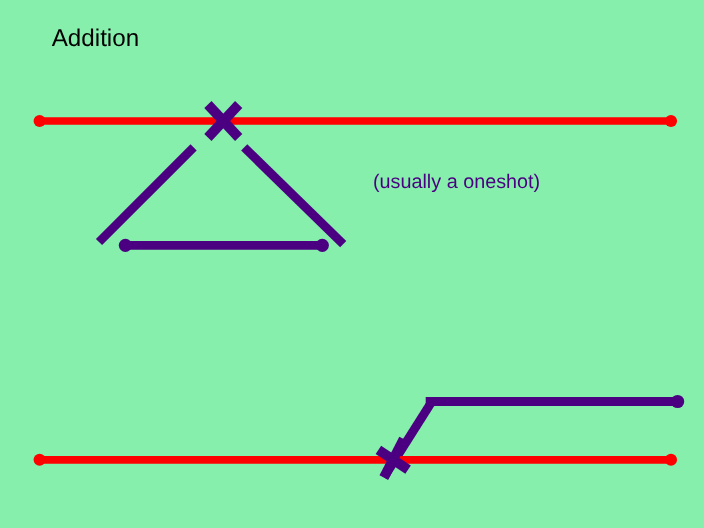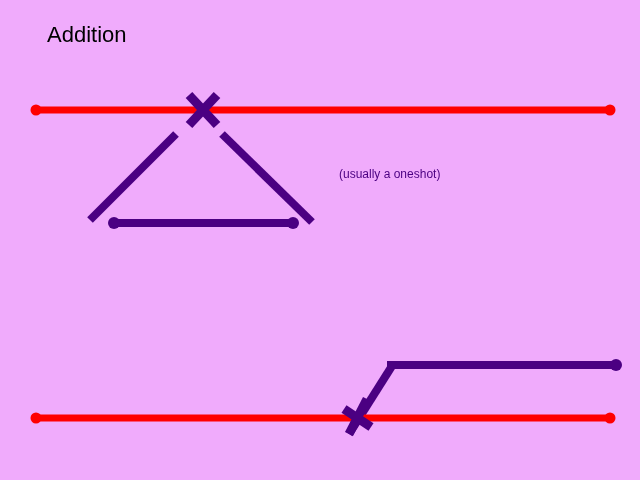--- a/index.html
+++ b/index.html
@@ -8,21 +8,21 @@
     padding: 0;
     background: #ffffff;
   }
   body {
     font-family: "Liberation Sans", sans-serif;
   }
   #canvas {
     position: relative;
     width: 640px;
     height: 480px;
-    background: #f0abfc;
+    background: #86efac;
     overflow: hidden;
   }
   #canvas svg {
     position: absolute;
     top: 0;
     left: 0;
     width: 640px;
     height: 480px;
     display: block;
   }
@@ -40,22 +40,22 @@
   }
   #label-alteration {
     left: 53px;
     top: 260px;
     font-size: 22px;
     color: #000000;
     letter-spacing: 0px;
   }
   #label-oneshot {
     left: 339px;
-    top: 167px;
-    font-size: 12px;
+    top: 155px;
+    font-size: 18px;
     color: #4B0082;
   }
 </style>
 </head>
 <body>
 
 <div id="canvas">
 
   <svg viewBox="0 0 640 480" xmlns="http://www.w3.org/2000/svg">
 

